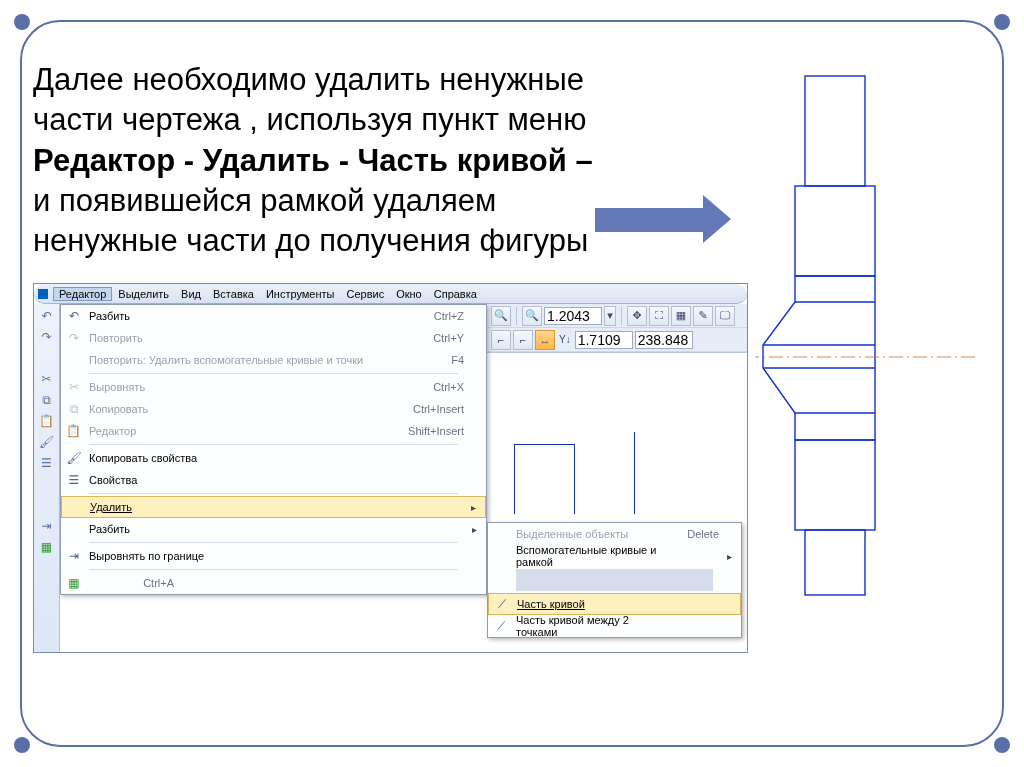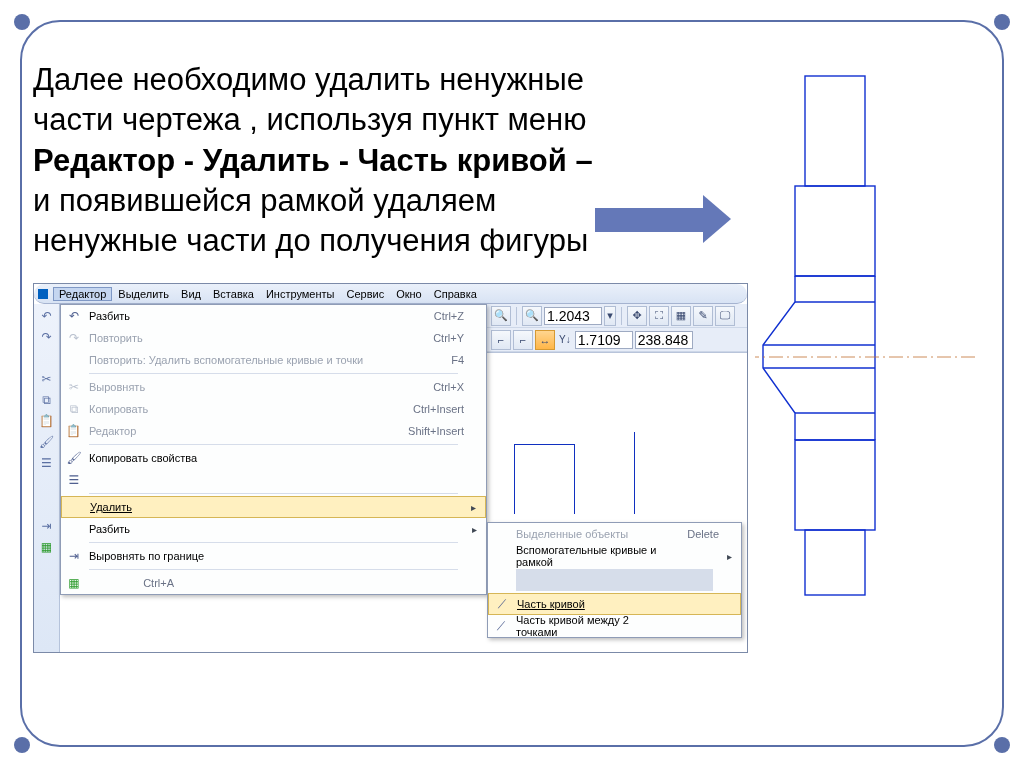--- a/index.html
+++ b/index.html
@@ -172,20 +172,21 @@
       </div>
     <div class="dd-row sep"></div>
     <div class="dd-row">
         <div class="dd-icon">🖌</div>
         <div class="dd-label">Копировать свойства</div>
         <div class="dd-short"></div>
         <div class="dd-arrow"></div>
       </div>
     <div class="dd-row">
         <div class="dd-icon">☰</div>
+        <div class="dd-label">Свойства</div>
         <div class="dd-short"></div>
         <div class="dd-arrow"></div>
       </div>
     <div class="dd-row sep"></div>
     <div class="dd-row hover">
         <div class="dd-icon"></div>
         <div class="dd-label">Удалить</div>
         <div class="dd-short"></div>
         <div class="dd-arrow">▸</div>
       </div>

